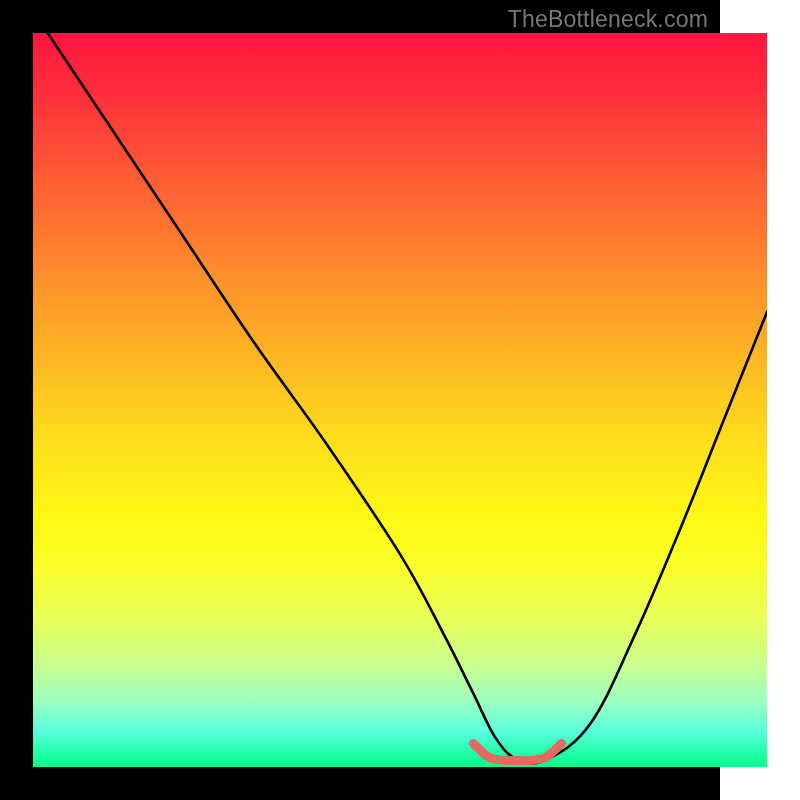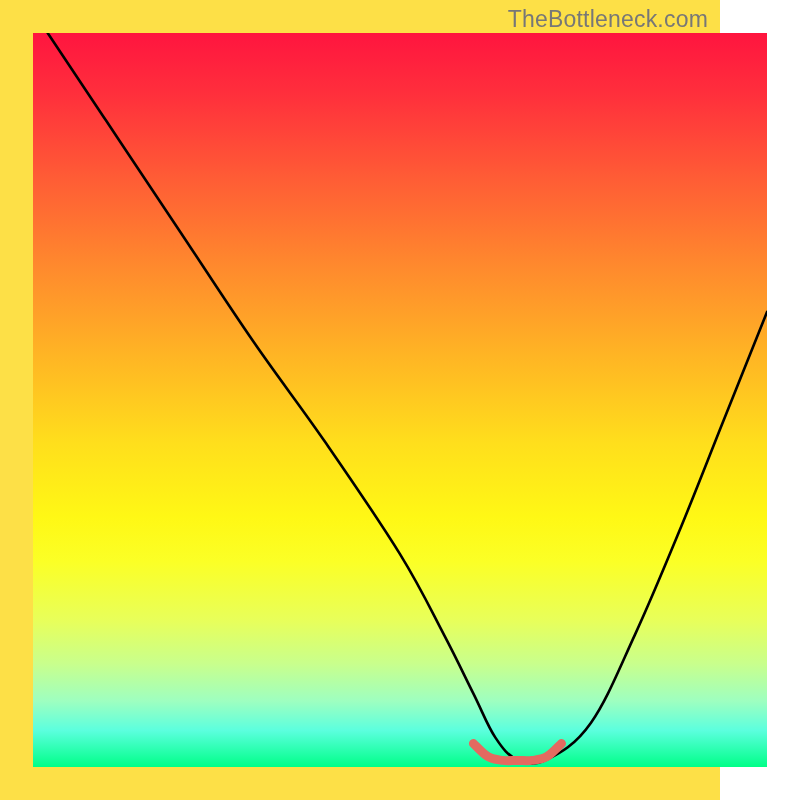--- a/index.html
+++ b/index.html
@@ -1,21 +1,21 @@
 <!DOCTYPE html>
 <html><head>
 <meta charset="utf-8">
 <style>
   * { margin: 0; padding: 0; box-sizing: border-box; }
   html, body { width: 800px; height: 800px; overflow: hidden; background: #fff; }
   .stage {
     position: relative;
     width: 720px;
     height: 800px;
-    background: #fde047;
+    background: #000000;
   }
   .plot {
     position: absolute;
     left: 33px;
     top: 33px;
     width: 734px;
     height: 734px;
     background: linear-gradient(to bottom,
       #ff153f 0%,
       #ff2e3c 8%,

